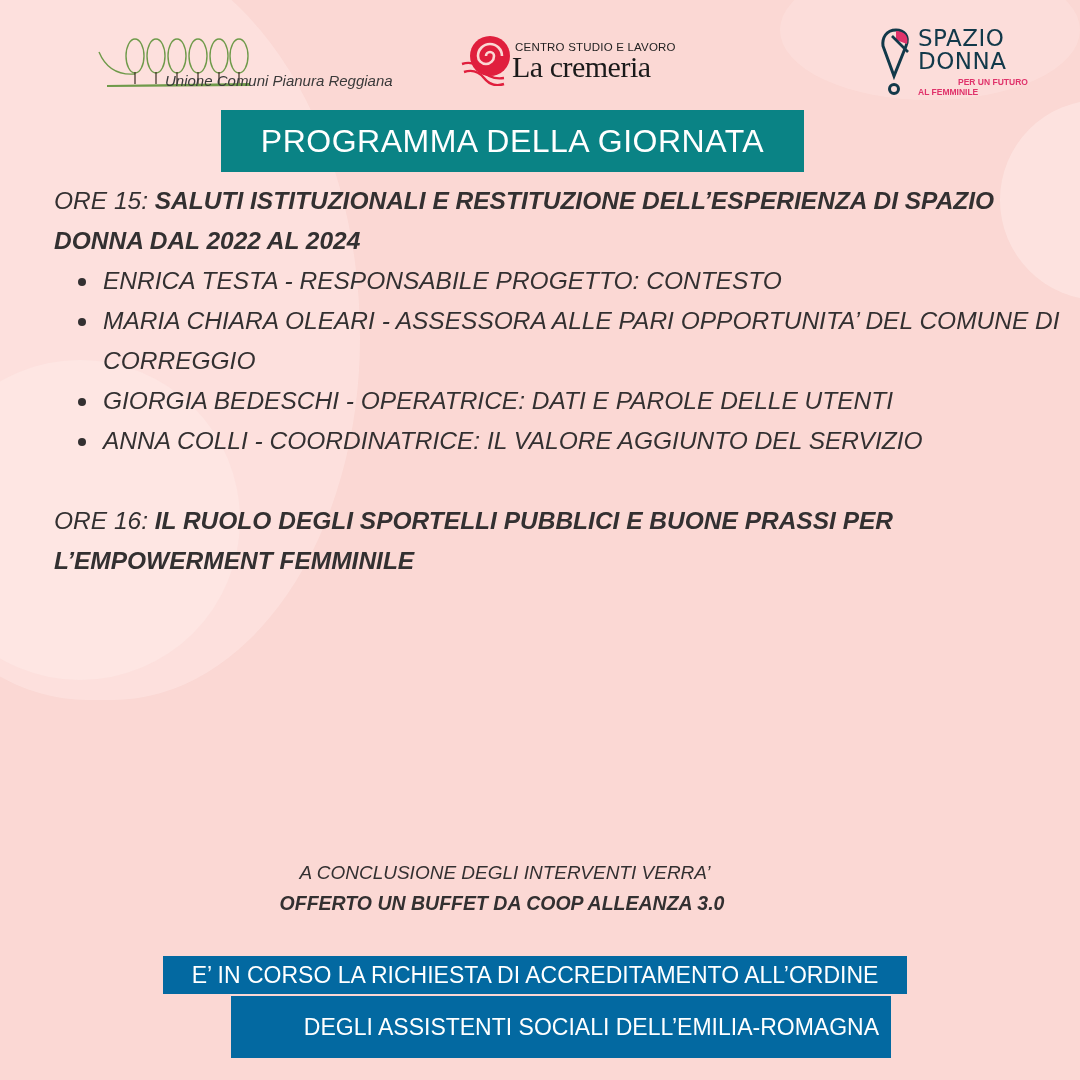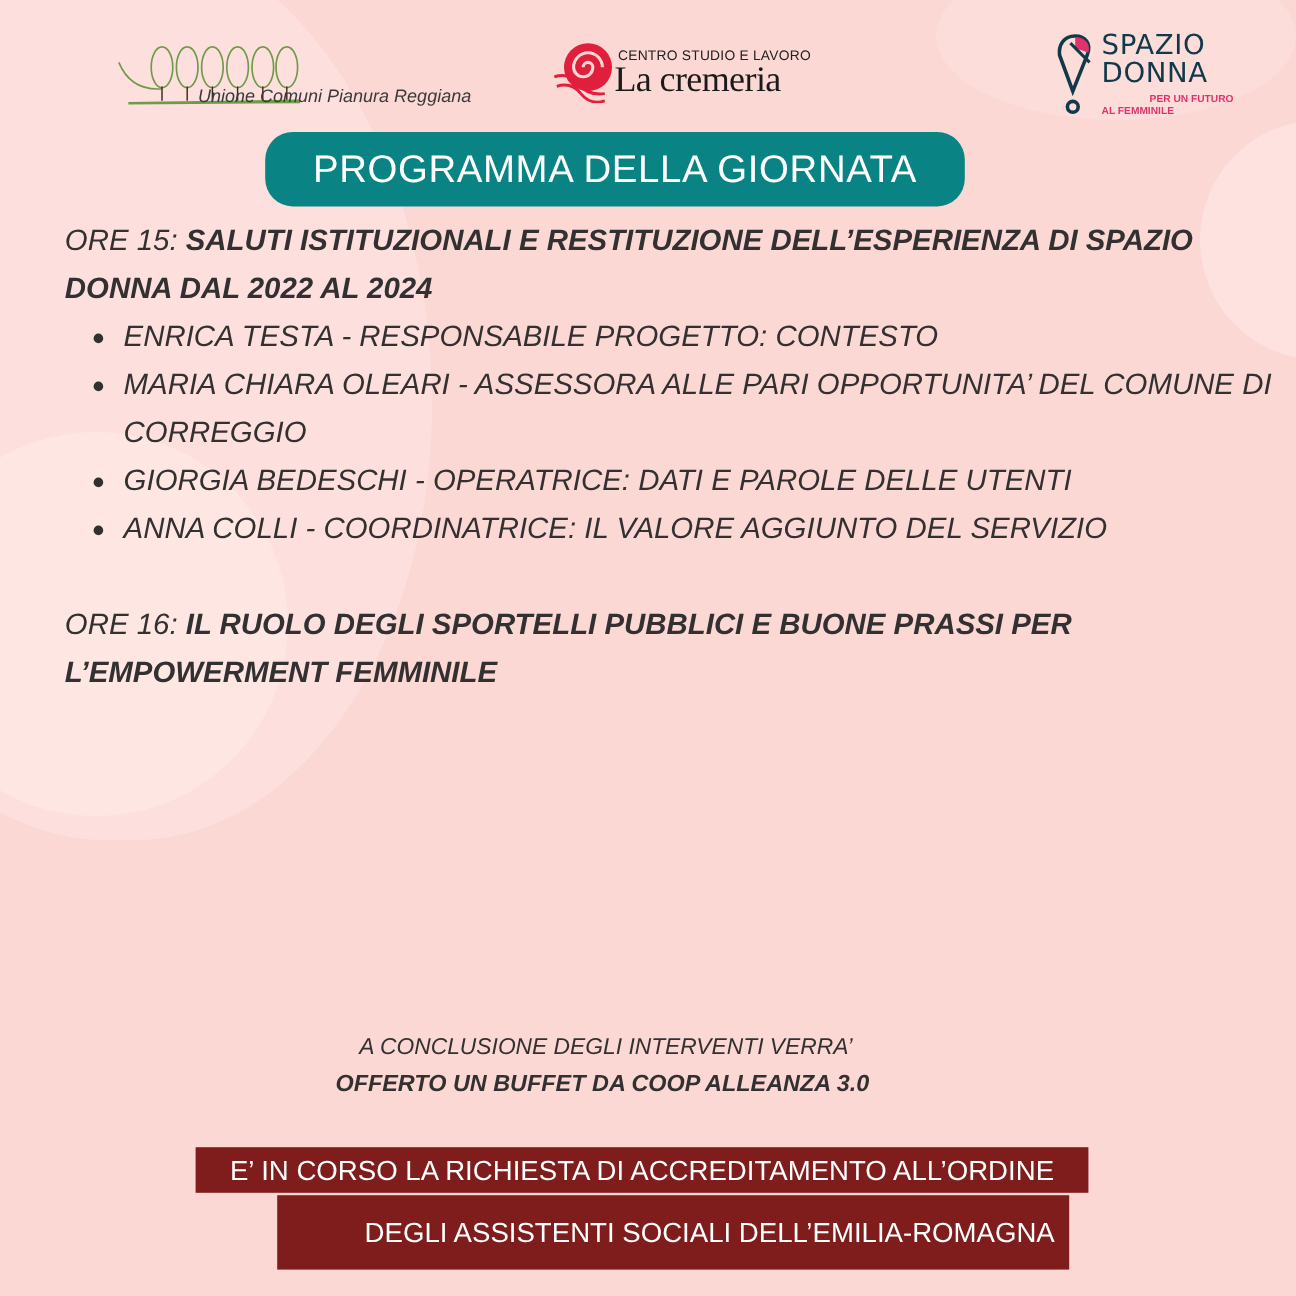--- a/index.html
+++ b/index.html
@@ -22,38 +22,38 @@
 
   .logo-spazio { position:absolute; left:880px; top:2px; width:130px; height:76px; }
   .logo-spazio .pin { position:absolute; left:0; top:0; }
   .logo-spazio .w1, .logo-spazio .w2 { position:absolute; left:38px; font-family:"DejaVu Sans", sans-serif; font-size:23px; color:#12394a; letter-spacing:0.5px; font-weight:normal; }
   .logo-spazio .w1 { top:-1px; }
   .logo-spazio .w2 { top:22px; }
   .logo-spazio .t1, .logo-spazio .t2 { position:absolute; left:38px; font-size:8.5px; font-weight:bold; color:#e0336b; white-space:nowrap; }
   .logo-spazio .t1 { top:51px;margin-left:40px; }
   .logo-spazio .t2 { top:61px; }
 
-  .title-box { position:absolute; left:221px; top:110px; width:583px; height:62px; background:#0a8385; display:flex; align-items:center; justify-content:center;border-radius:23px; }
+  .title-box { position:absolute; left:221px; top:110px; width:583px; height:62px; background:#0a8385; display:flex; align-items:center; justify-content:center; }
   .title-box span { color:#fff; font-size:32px; letter-spacing:0.5px; }
 
   .content { position:absolute; left:54px; top:181px; width:1010px; font-size:24.5px; line-height:40px; }
   .session-head { margin:0; }
   .session-head .time { font-style:italic; font-weight:normal; }
   .session-head .topic { font-style:italic; font-weight:bold; }
   ul { margin:0; padding:0 0 0 49px; list-style:none; }
   li { position:relative; font-style:italic; }
   li::before { content:""; position:absolute; left:-25px; top:17px; width:8px; height:8px; border-radius:50%; background:#333031; }
   .gap { height:40px; }
 
   .note { position:absolute; left:0; width:950px; top:858px; text-align:center; }
   .note .l1 { display:block; font-size:19px; font-style:italic; line-height:30px; padding-left:60px; }
   .note .l2 { display:block; font-size:19.5px; font-style:italic; font-weight:bold; line-height:30px; padding-left:54px; }
 
   .accred { position:absolute; left:0; width:1080px; top:956px; text-align:center; }
-  .accred .line { display:inline-block; background:#7f1d1d; color:#fff; font-size:23px; padding:2px 14px; line-height:38px; }
+  .accred .line { display:inline-block; background:#0369a1; color:#fff; font-size:23px; padding:2px 14px; line-height:38px; }
   .accred .a1 { position:absolute; left:163px; top:0; width:744px; padding:0; text-align:center; }
   .accred .a2 { position:absolute; left:231px; top:40px; width:636px; padding:12px; text-align:right; }
 </style>
 </head>
 <body>
 
 <div class="bg-blob blob1"></div>
 <div class="bg-blob blob2"></div>
 <div class="bg-blob blob3"></div>
 <div class="bg-blob blob4"></div>

